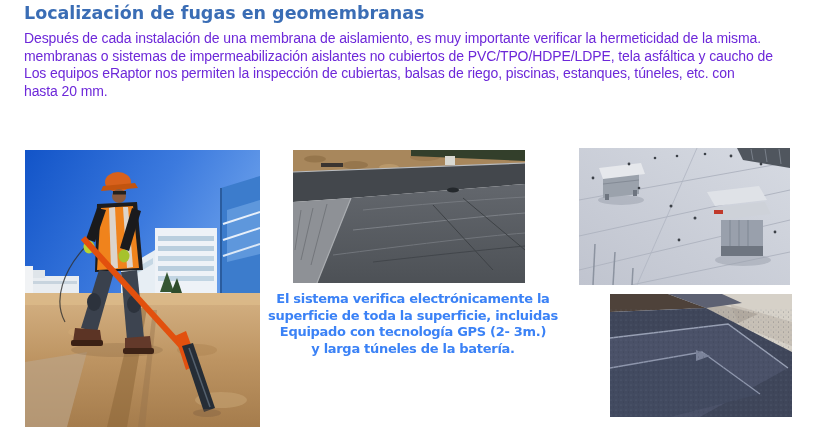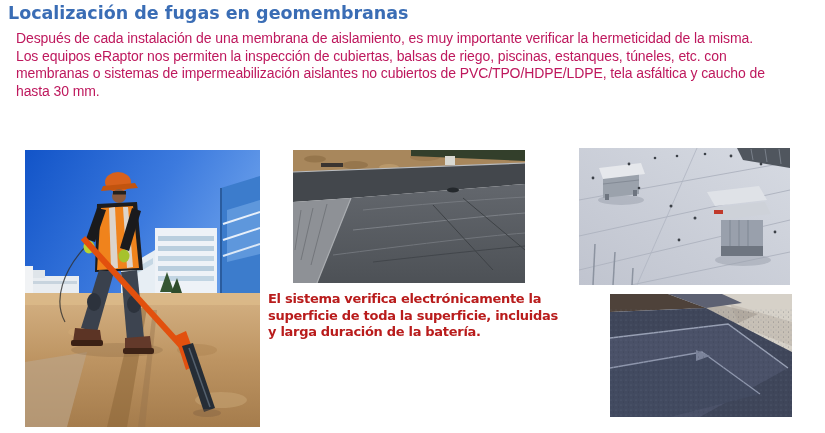--- a/index.html
+++ b/index.html
@@ -1,44 +1,44 @@
 <!DOCTYPE html>
 <html><head>
 <meta charset="utf-8">
 <style>
   html,body{margin:0;padding:0;background:#fff;}
   .page{position:relative;width:825px;height:433px;background:#ffffff;overflow:hidden;
         font-family:"Liberation Sans",sans-serif;}
-  .title{position:absolute;left:8px;top:3px;font-family:"DejaVu Sans",sans-serif;
+  .title{position:absolute;left:24px;top:3px;font-family:"DejaVu Sans",sans-serif;
          font-size:17.5px;font-weight:bold;color:#3a6db5;white-space:nowrap;}
-  .intro{position:absolute;left:16px;top:30px;font-size:14px;color:#be185d;
+  .intro{position:absolute;left:24px;top:30px;font-size:14px;color:#6d28d9;
          line-height:17.6px;letter-spacing:-0.1px;}
   .intro .ln{white-space:nowrap;}
   .highlight{position:absolute;left:268px;top:291px;font-family:"DejaVu Sans",sans-serif;
-         font-weight:bold;font-size:13px;color:#b91c1c;line-height:16.6px;letter-spacing:-0.3px;}
+         font-weight:bold;font-size:13px;color:#3b82f6;line-height:16.6px;letter-spacing:-0.3px;text-align:center;}
   .highlight .ln{white-space:nowrap;}
   .photo{position:absolute;overflow:hidden;}
   .photo svg{display:block;width:100%;height:100%;}
   .ph1{left:25px;top:150px;width:235px;height:277px;}
   .ph2{left:293px;top:150px;width:232px;height:133px;}
   .ph3{left:579px;top:148px;width:211px;height:137px;}
   .ph4{left:610px;top:294px;width:182px;height:123px;}
 </style>
 </head>
 <body>
 
 <div class="page">
 
   <div class="title">Localización de fugas en geomembranas</div>
 
   <div class="intro">
     <div class="ln">Después de cada instalación de una membrana de aislamiento, es muy importante verificar la hermeticidad de la misma.</div>
+    <div class="ln">membranas o sistemas de impermeabilización aislantes no cubiertos de PVC/TPO/HDPE/LDPE, tela asfáltica y caucho de</div>
     <div class="ln">Los equipos eRaptor nos  permiten la inspección de cubiertas, balsas de riego, piscinas, estanques, túneles, etc. con</div>
-    <div class="ln">membranas o sistemas de impermeabilización aislantes no cubiertos de PVC/TPO/HDPE/LDPE, tela asfáltica y caucho de</div>
-    <div class="ln">hasta 30 mm.</div>
+    <div class="ln">hasta 20 mm.</div>
   </div>
 
   <div class="photo ph1">
     <svg viewBox="0 0 235 277" preserveAspectRatio="none">
       <defs>
         <linearGradient id="skyg" x1="0" y1="0" x2="1" y2="0.35">
           <stop offset="0" stop-color="#1254c8"></stop>
             <stop offset="0.6" stop-color="#3c7ade"></stop>
             <stop offset="1" stop-color="#669ce9"></stop>
         </linearGradient>
@@ -238,16 +238,17 @@
         <path d="M0,74 L92,58 L150,100" stroke="#8e96ac" stroke-width="1.3" fill="none"></path>
         <polygon points="86,56 100,62 86,67" fill="#7b839a"></polygon>
         <rect x="0" y="14" width="182" height="109" fill="url(#grain)" opacity="0.45"></rect>
       </g>
     </svg>
   </div>
 
   <div class="highlight">
     <div class="ln">El sistema verifica electrónicamente la</div>
     <div class="ln">superficie de toda la superficie, incluidas</div>
-    <div class="ln">y larga duración de la batería.</div>
+    <div class="ln">Equipado con tecnología GPS (2- 3m.)</div>
+    <div class="ln">y larga túneles de la batería.</div>
   </div>
 
 </div>
 
 </body></html>

